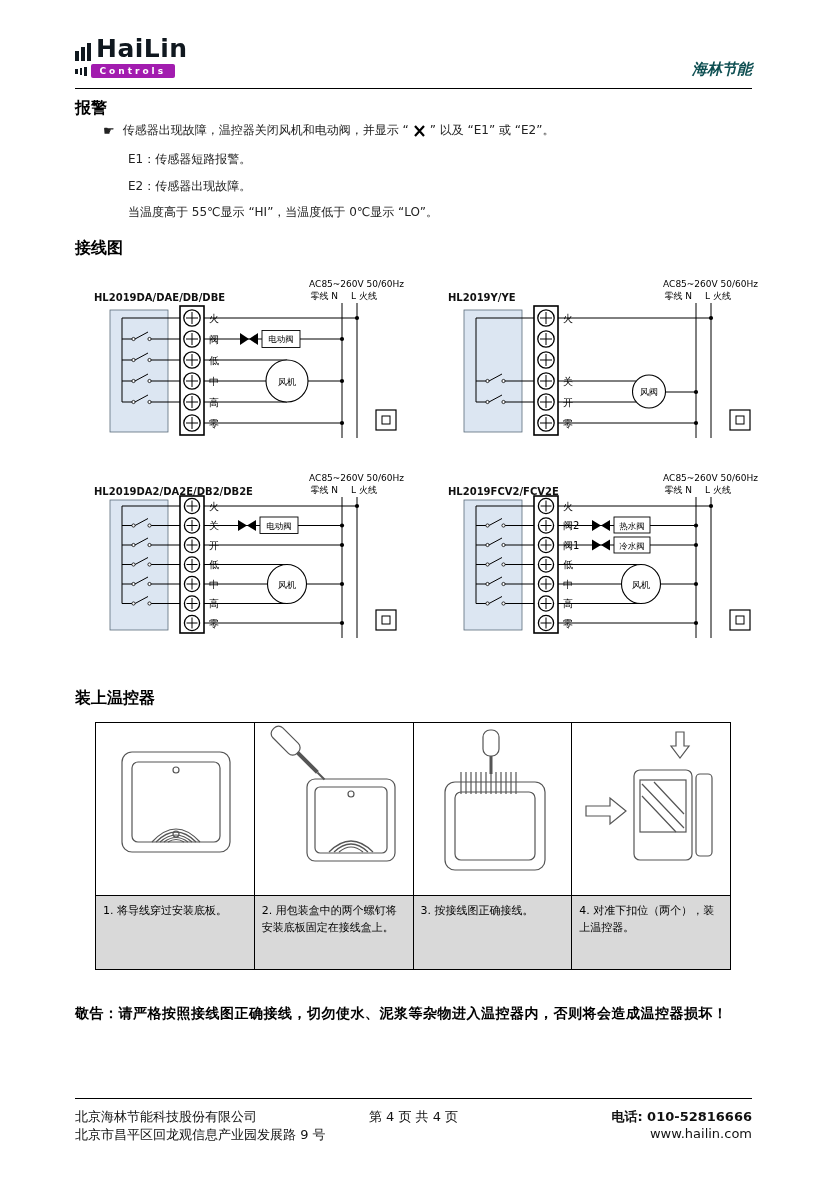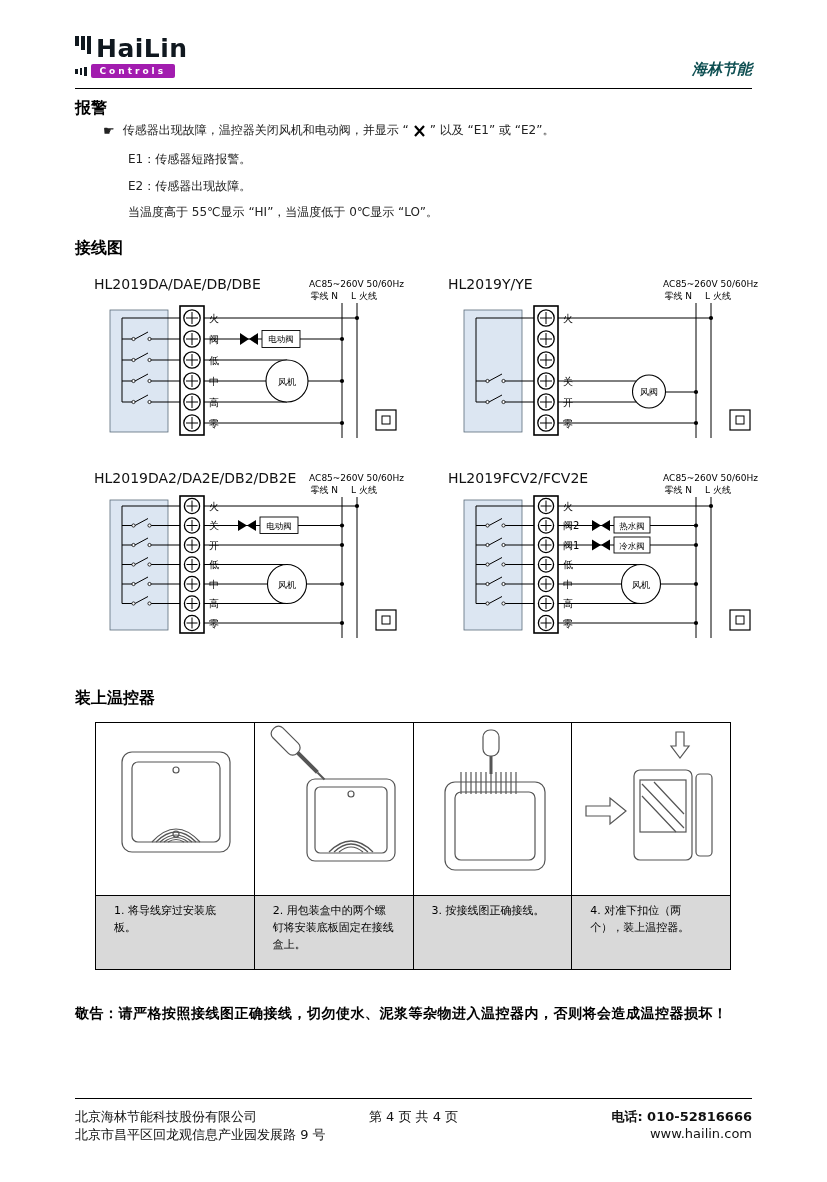--- a/index.html
+++ b/index.html
@@ -1,20 +1,20 @@
 <!DOCTYPE html>
 <html><head>
 <meta charset="utf-8">
 <style>
   html,body{margin:0;padding:0;background:#ffffff;}
   .page{position:relative;width:827px;height:1182px;background:#fff;
         font-family:"DejaVu Sans","Liberation Sans",sans-serif;color:#111;overflow:hidden;}
   
   .logo{position:absolute;left:75px;top:36px;}
-  .logo-top{display:flex;align-items:flex-start;gap:2px;}
+  .logo-top{display:flex;align-items:flex-end;gap:2px;}
   .bar{width:4px;background:#10181f;display:inline-block;}
   .b1{height:10px}.b2{height:14px}.b3{height:18px}
   .logo-text{font-size:25px;font-weight:bold;color:#10181f;line-height:1;margin-left:3px;letter-spacing:0.5px;}
   .logo-bottom{display:flex;align-items:center;gap:2px;margin-top:3px;}
   .sbar{width:2.5px;background:#10181f;display:inline-block;}
   .s1{height:5px}.s2{height:7px}.s3{height:9px}
   .controls-pill{background:#a21caf;color:#fff;font-size:9px;font-weight:bold;letter-spacing:3px;padding:2px 9px;border-radius:2px;margin-left:2px;}
   .brand-script{position:absolute;right:75px;top:60px;font-size:15px;font-weight:bold;font-style:italic;color:#0e4f52;}
   .h-rule{position:absolute;left:75px;width:677px;top:88px;border-top:1.6px solid #000;}
   
@@ -25,21 +25,21 @@
   .alarm-line{position:absolute;font-size:12px;color:#222;}
   #alarm-l1{left:103px;top:122px;display:flex;align-items:center;gap:4px;}
   #alarm-e1{left:128px;top:151px;}
   #alarm-e2{left:128px;top:178px;}
   #alarm-temp{left:128px;top:204px;}
   .bullet{font-size:13px;margin-right:4px;}
   
   .diagram{position:absolute;width:330px;height:192px;}
   #d1{left:92px;top:276px;} #d2{left:446px;top:276px;}
   #d3{left:92px;top:470px;} #d4{left:446px;top:470px;}
-  .diagram-title{position:absolute;left:2px;top:0;font-size:14px;font-weight:normal;white-space:nowrap;}
+  .diagram-title{position:absolute;left:2px;top:16px;font-size:10px;font-weight:bold;white-space:nowrap;}
   .diagram svg{position:absolute;left:0;top:0;}
   svg text{font-size:10px;fill:#000;font-family:"DejaVu Sans","Liberation Sans",sans-serif;}
   .t-small{font-size:9px;}
   .t-comp{font-size:8.5px;}
   .wire{stroke:#000;stroke-width:1;fill:none;}
   .term-strip{fill:#fff;stroke:#000;stroke-width:1.6;}
   .screw{fill:#fff;stroke:#000;stroke-width:1.3;}
   .cross{stroke:#000;stroke-width:1;fill:none;}
   .swbox{fill:#dce6f2;stroke:#5a6b7a;stroke-width:0.8;}
   .contact{fill:#fff;stroke:#000;stroke-width:0.8;}
@@ -47,21 +47,21 @@
   .valve{fill:#000;stroke:none;}
   .compbox{fill:#fff;stroke:#000;stroke-width:0.9;}
   .fan{fill:#fff;stroke:#000;stroke-width:1.1;}
   .sq{fill:#fff;stroke:#000;stroke-width:1.2;}
   .sqi{fill:none;stroke:#000;stroke-width:1;}
   
   .install-box{position:absolute;left:95px;top:722px;width:636px;height:248px;border:1.3px solid #000;display:flex;box-sizing:border-box;}
   .install-col{flex:1;display:flex;flex-direction:column;border-right:1.3px solid #000;min-width:0;}
   .install-col:last-child{border-right:none;}
   .install-illus{height:172px;display:flex;align-items:center;justify-content:center;background:#fff;}
-  .install-caption{flex:1;background:#d9d9d9;border-top:1.3px solid #000;padding:6px 18px;font-size:11px;line-height:1.55;color:#000;}
+  .install-caption{flex:1;background:#d9d9d9;border-top:1.3px solid #000;padding:6px 7px;font-size:11px;line-height:1.55;color:#000;}
   .sketch{stroke:#555;fill:none;stroke-width:1.2;}
   
   .warning{position:absolute;left:75px;top:1005px;width:690px;font-size:14px;font-weight:bold;letter-spacing:0.5px;color:#000;white-space:nowrap;}
   
   .f-rule{position:absolute;left:75px;width:677px;top:1098px;border-top:1.2px solid #000;}
   .f-item{position:absolute;font-size:13px;color:#111;}
   #f-company{left:75px;top:1108px;}
   #f-address{left:75px;top:1126px;}
   #f-page{left:0;right:0;top:1108px;text-align:center;}
   #f-phone{right:75px;top:1108px;text-align:right;font-weight:bold;}

